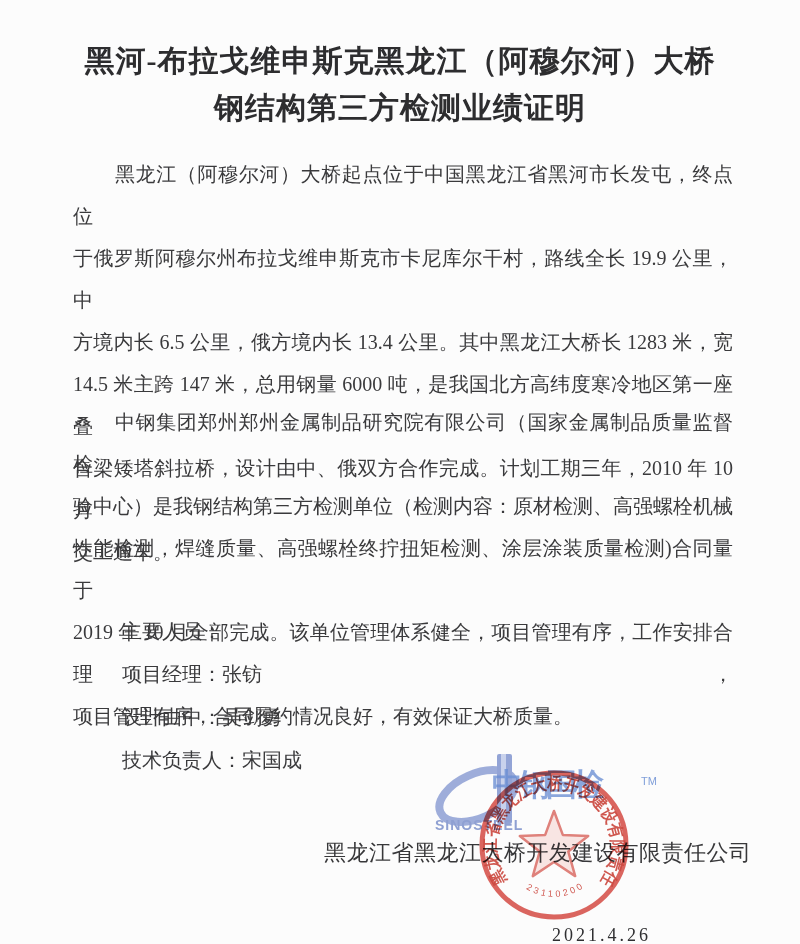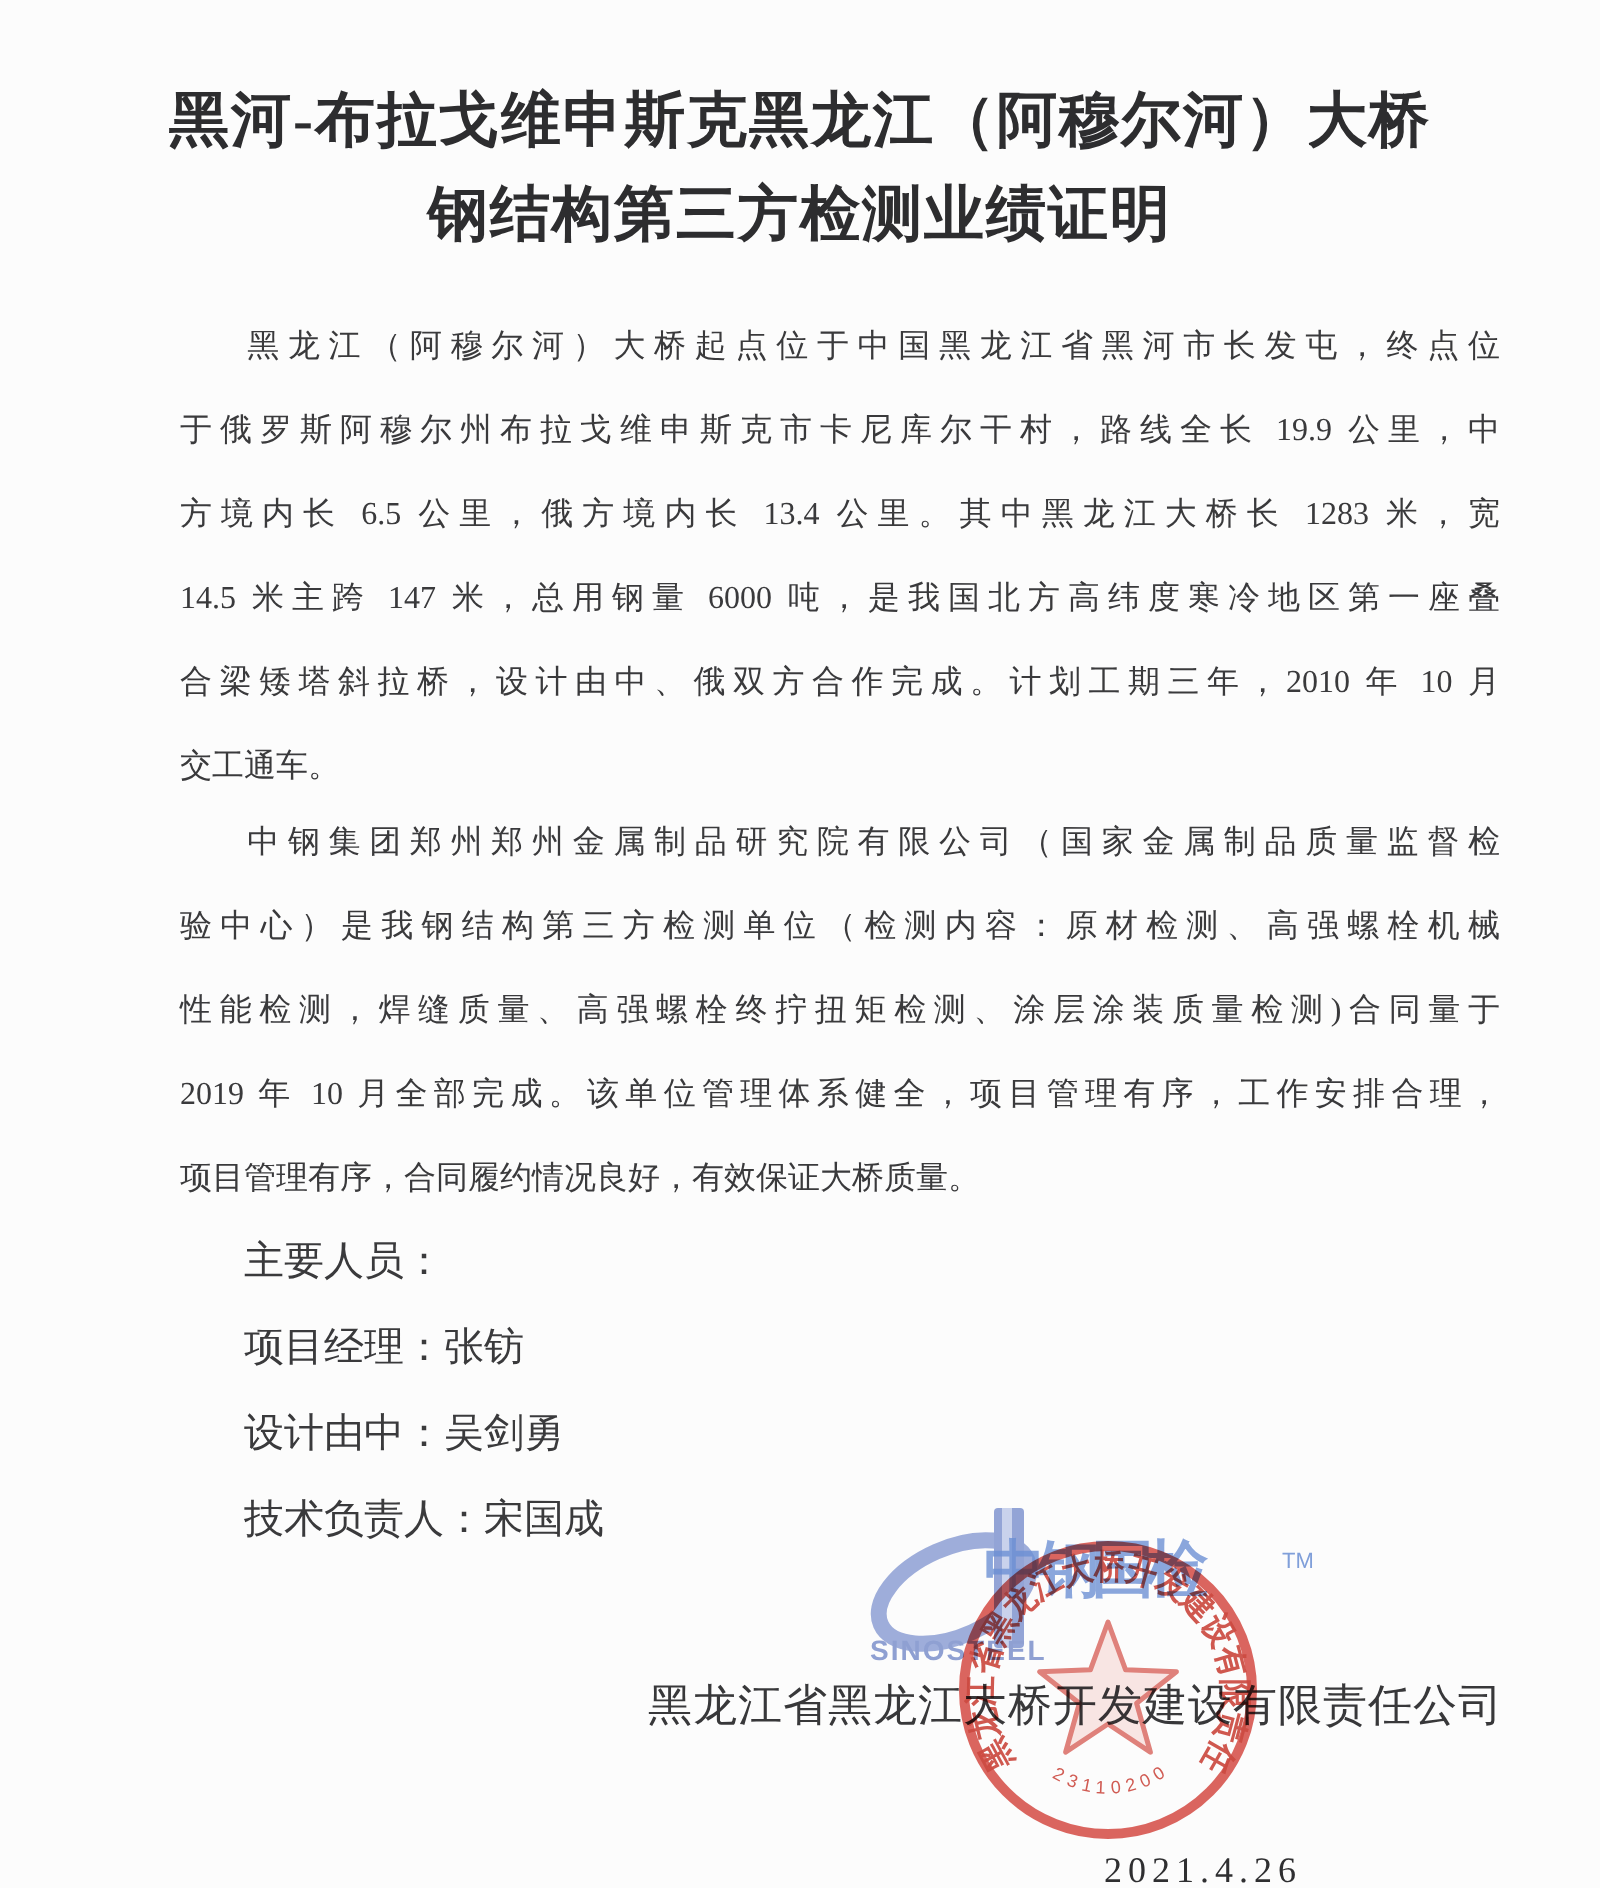--- a/index.html
+++ b/index.html
@@ -10,22 +10,22 @@
     overflow:hidden;
     font-family:"Liberation Serif","DejaVu Serif",serif;
     color:#3a3a3c;
   }
   .title{
     position:absolute;left:0;top:37px;width:800px;
     text-align:center;font-weight:bold;color:#2d2d2f;
     font-size:30px;line-height:47px;letter-spacing:1px;
   }
   .body-block{
-    position:absolute;left:90px;width:660px;
-    font-size:16px;line-height:42px;
+    position:absolute;left:73px;width:660px;
+    font-size:20px;line-height:42px;
   }
   .p1{top:153px;}
   .p2{top:401px;}
   .jline{text-align:justify;text-align-last:justify;}
   .indent{text-indent:2.1em;}
   .lastline{text-align:left;}
   .personnel{
     position:absolute;left:80px;top:610px;width:660px;
     font-size:20px;line-height:43px;
   }

